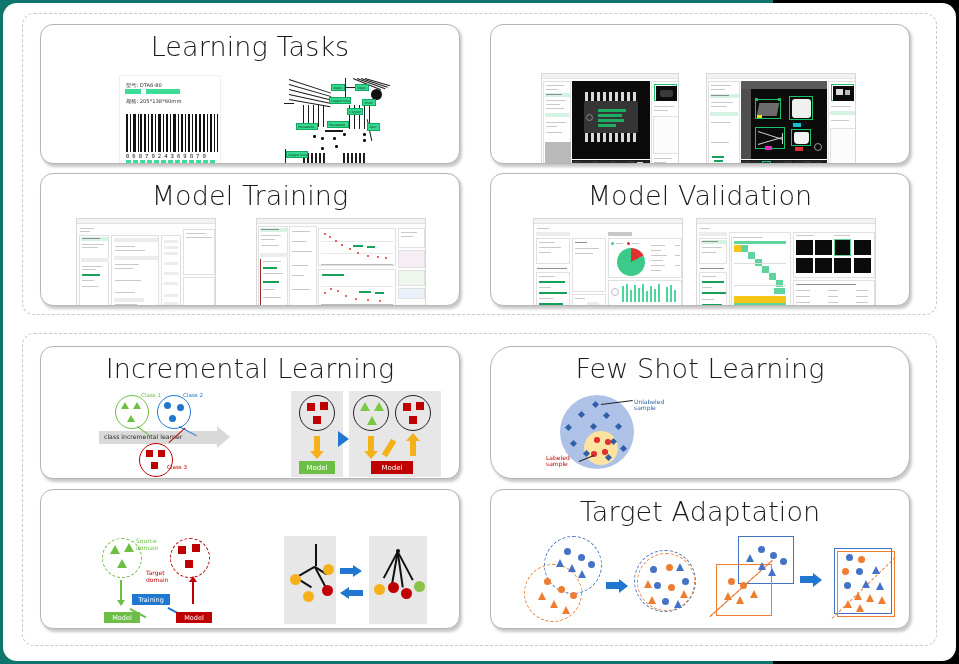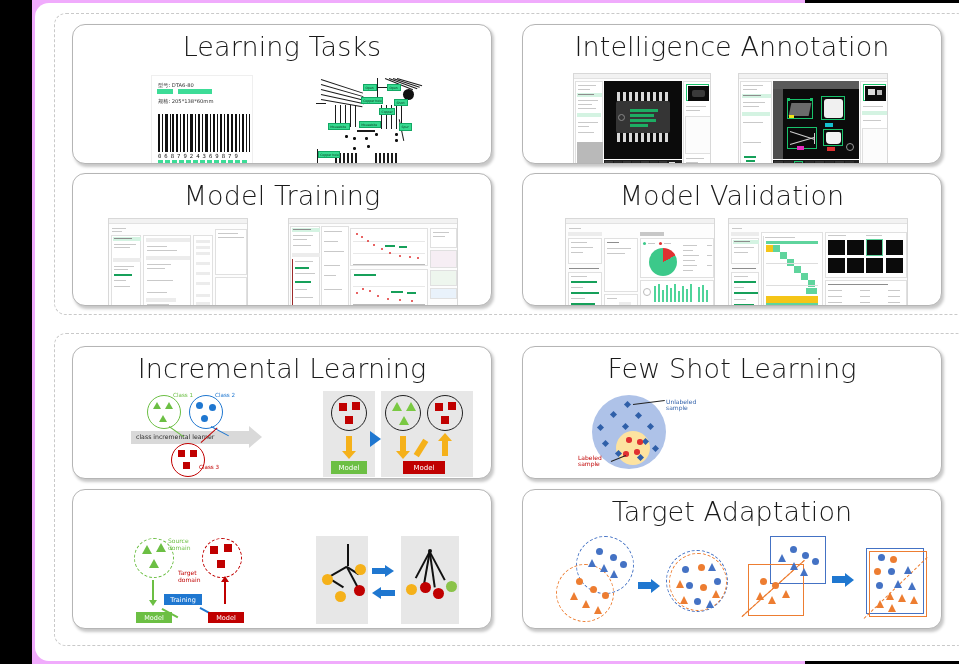--- a/index.html
+++ b/index.html
@@ -5,22 +5,21 @@
   * { box-sizing: border-box; margin: 0; padding: 0; }
   html, body {
     width: 959px; height: 664px;
     background: #000;
     font-family: "Liberation Sans", sans-serif;
     overflow: hidden;
   }
   #root {
     position: relative;
     width: 773px; height: 664px;
-    background: #f0abfc;
-    margin-left: 32px;
+    background: #0f766e;
   }
   .outer-frame {
     position: absolute;
     left: 3px; top: 3px;
     width: 953px; height: 658px;
     background: #fff;
     border-radius: 14px;
   }
   .group {
     position: absolute;
@@ -234,21 +233,20 @@
           <div class="pcblbl" style="left:1.5px; top:2px;">Spur</div>
           </div>
         <div class="pcbbox" style="left:3px; top:76px; width:22px; height:7px;">
           <div class="pcblbl" style="left:1.2px; top:1.6px;">Copper hole</div>
           </div>
       </div>
     </div>
   </div>
 
   <div class="card" style="left:490px; top:24px; width:420px; height:140px;">
-    <div class="card-title">Intelligence Annotation</div>
     <div class="card-body">
 
       <div class="win" style="left:50px; top:8px; width:138px; height:96px;">
         <div class="win-tb"></div>
         <div class="pane" style="left:1px; top:7px; width:28px; height:88px;">
           <div class="ln" style="left:2px; top:3px;  width:18px;"></div>
           <div class="ln" style="left:2px; top:7px;  width:12px;"></div>
           <div class="hl" style="left:1px; top:11px; width:25px; height:4px;"></div>
           <div class="ln dk" style="left:2px; top:12px; width:16px;"></div>
           <div class="ln" style="left:2px; top:18px; width:20px;"></div>
@@ -709,21 +707,21 @@
         <div style="position:absolute; left:119px; top:49px; width:6px; height:16px; background:#f5b11a;"></div>
         <div style="position:absolute; left:115px; top:42px; width:0; height:0;
                     border-left:7px solid transparent; border-right:7px solid transparent; border-bottom:8px solid #f5b11a;"></div>
         <div class="box" style="left:80px; top:70px; width:42px; height:13px; background:#c00000; color:#fff; font-size:7px;">
           <span>Model</span>
         </div>
       </div>
     </div>
   </div>
 
-  <div class="card" style="left:490px; top:346px; width:420px; height:133px;">
+  <div class="card" style="left:490px; top:346px; width:420px; height:133px;border-radius:22px;">
     <div class="card-title">Few Shot Learning</div>
     <div class="card-body">
 
       <div style="position:absolute; left:55px; top:4px; width:150px; height:86px;">
         <div class="circ" style="left:14px; top:4px; width:74px; height:74px; background:#aec2e8;"></div>
         <div class="circ" style="left:38px; top:40px; width:34px; height:34px; background:#fde3a0;"></div>
 
         <div class="sq" style="left:47px; top:11px; width:5px; height:5px; background:#2f5fa8; transform:rotate(45deg);"></div>
         <div class="sq" style="left:33px; top:21px; width:5px; height:5px; background:#2f5fa8; transform:rotate(45deg);"></div>
         <div class="sq" style="left:58px; top:22px; width:5px; height:5px; background:#2f5fa8; transform:rotate(45deg);"></div>

